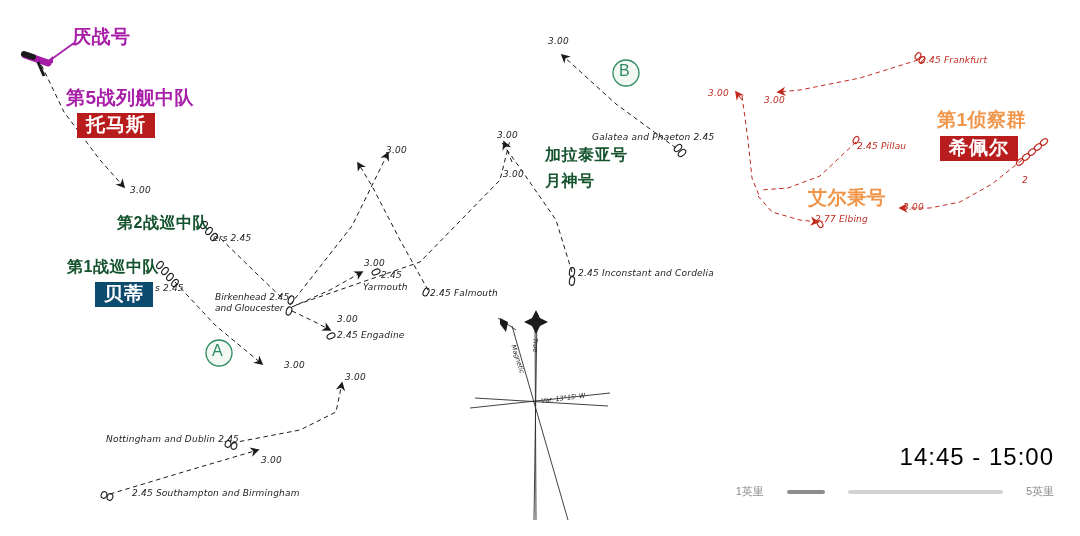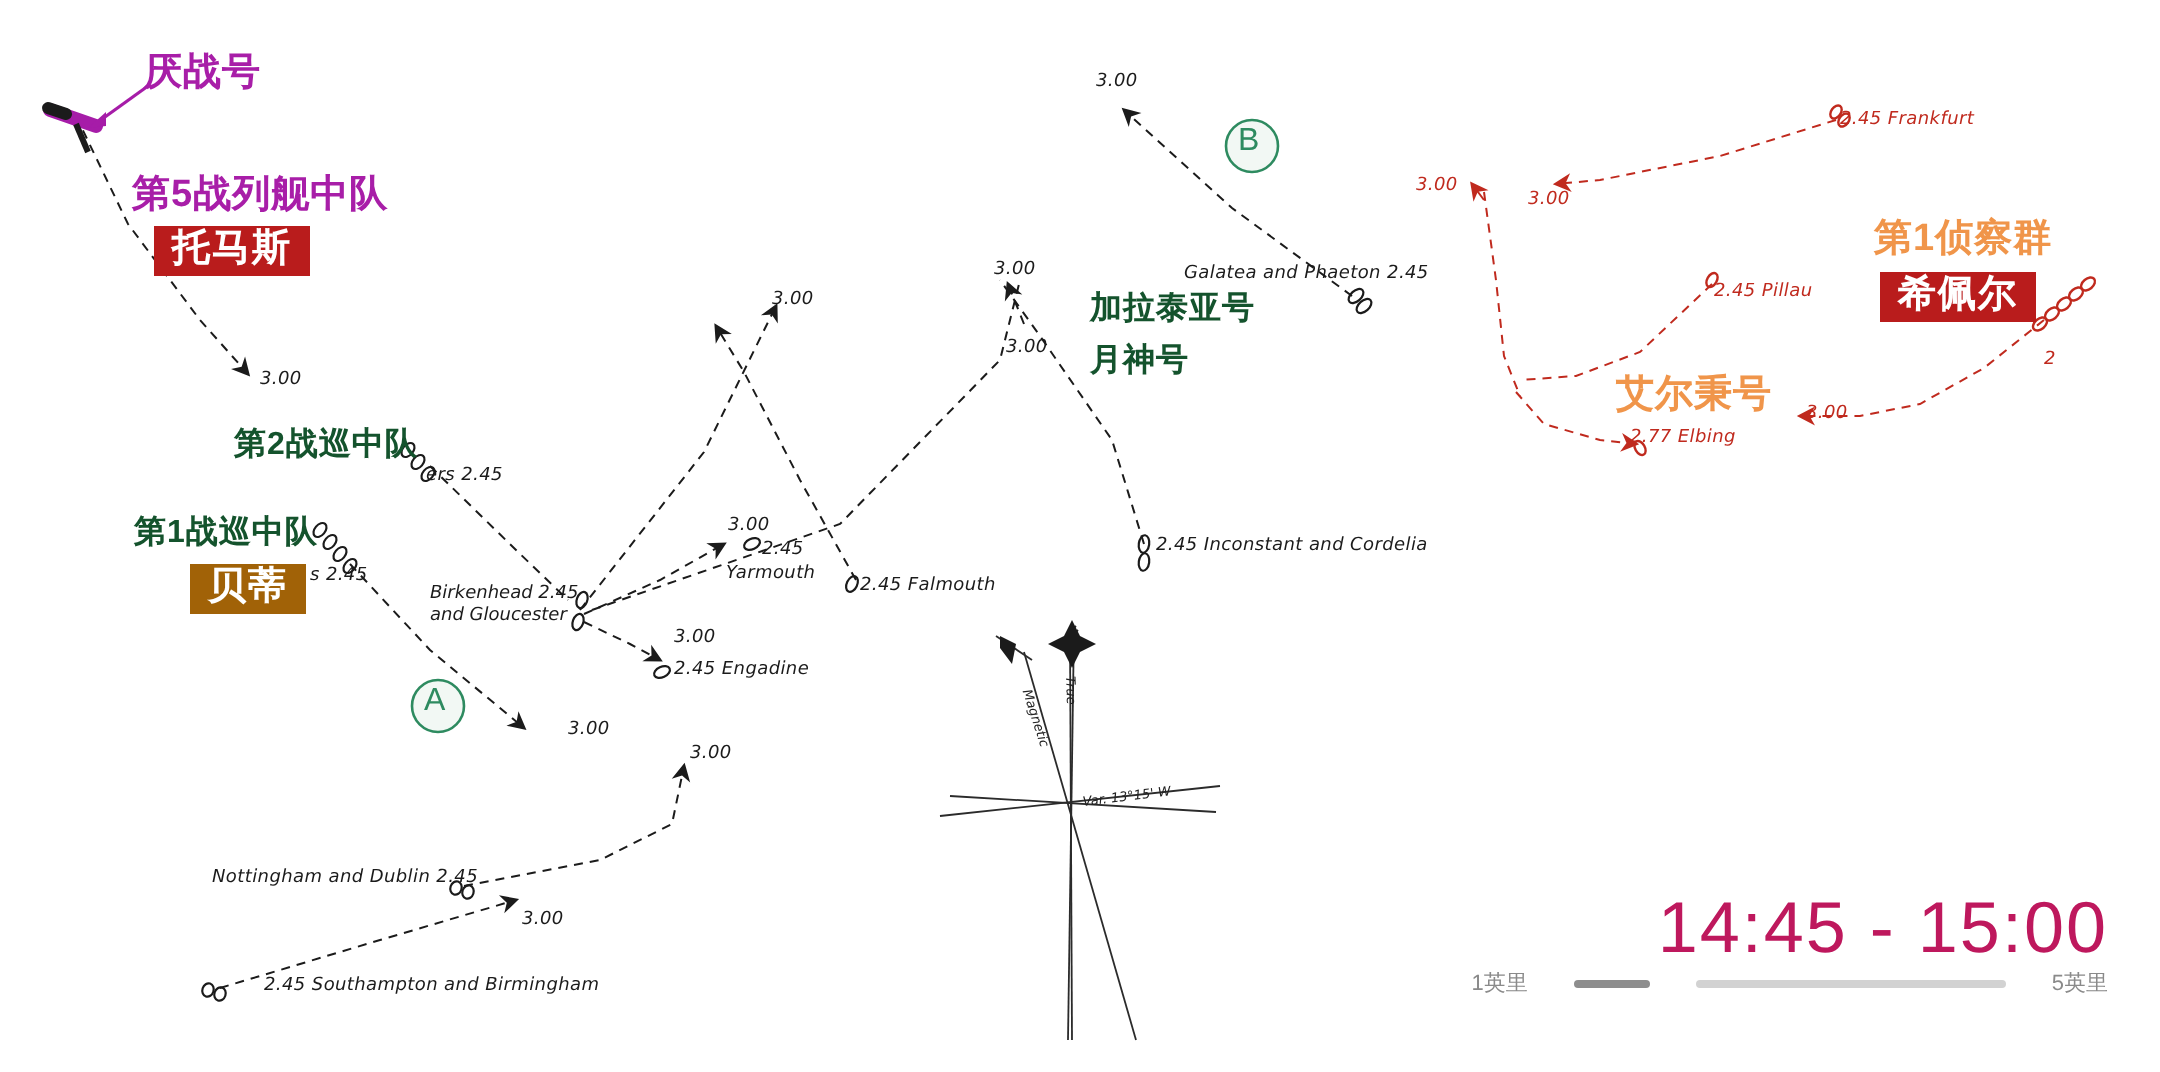--- a/index.html
+++ b/index.html
@@ -12,39 +12,39 @@
   }
   #vec{position:absolute;left:0;top:0;width:1080px;height:536px;}
   .lbl{position:absolute;white-space:nowrap;line-height:1.05;}
 
   
   .cn-purple{color:#A81EA8;font-size:19px;font-weight:700;letter-spacing:.5px;}
   .cn-green-d{color:#14532d;font-size:16px;font-weight:700;letter-spacing:.5px;}
   .cn-orange{color:#F0954A;font-size:19px;font-weight:700;letter-spacing:.5px;}
   .box{color:#fff;font-size:19px;font-weight:700;padding:2px 9px 3px;display:inline-block;letter-spacing:1px;}
   .box-purple{background:#b91c1c;}
-  .box-green{background:#a16207;}
+  .box-green{background:#0c4a6e;}
   .box-orange{background:#b91c1c;}
 
   
   .ann{
     font-family:"DejaVu Sans", sans-serif;
     font-size:9px;color:#1b1b1b;font-style:italic;
     letter-spacing:.2px;
   }
   .ann.red{color:#C02A1E;}
   .ann2{font-family:"DejaVu Sans", sans-serif;font-size:9px;color:#1b1b1b;font-style:italic;line-height:1.25;}
 
   
   .cmp{font-family:"DejaVu Sans", sans-serif;font-size:6.5px;color:#222;font-style:italic;}
 
   
   #time{
     position:absolute;right:26px;top:443px;
-    font-size:36px;color:#be185d;letter-spacing:1px;
+    font-size:24px;color:#000000;letter-spacing:1px;
     font-family:"Liberation Sans", sans-serif;
     margin-left:35px;
   }
   #scalewrap{position:absolute;right:26px;top:484px;display:flex;align-items:center;gap:23px;}
   #scalewrap span{font-size:11px;color:#8a8a8a;}
   .barA{width:38px;height:4px;background:#8d8d8d;border-radius:2px;}
   .barB{width:155px;height:4px;background:#d2d2d2;border-radius:2px;}
 </style>
 </head>
 <body>

